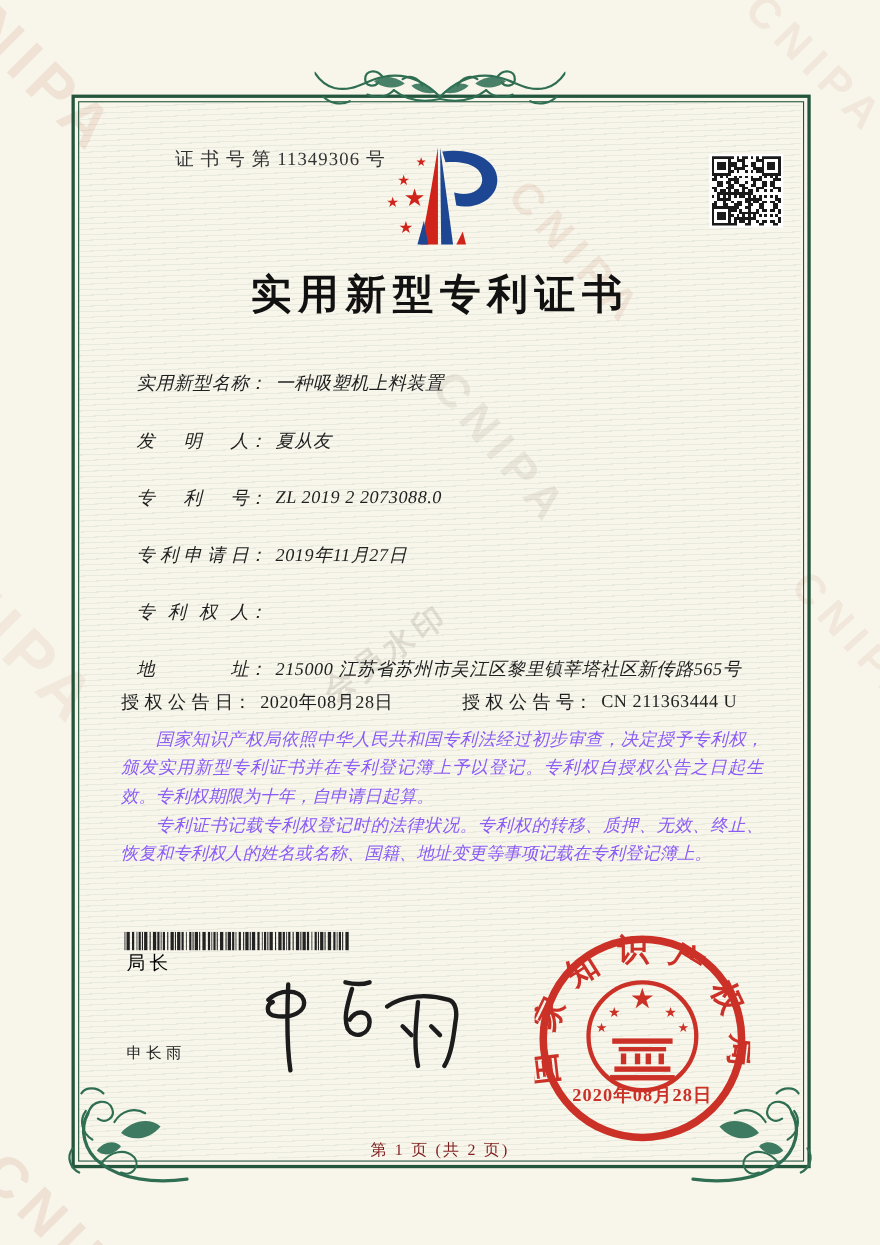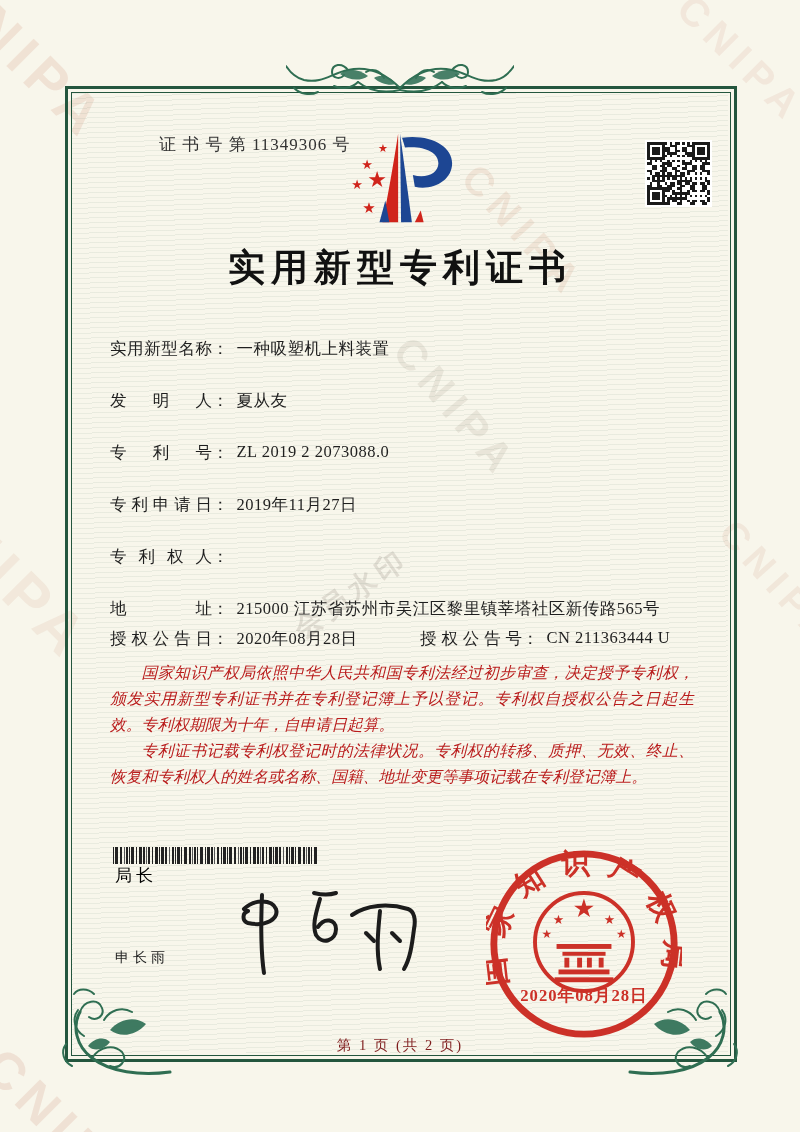--- a/index.html
+++ b/index.html
@@ -34,32 +34,32 @@
   
   .cert-no{left:133px;top:133px;font-size:17px;letter-spacing:1px;color:#333;margin-left:26px;}
   .logo{left:335px;top:126px;width:140px;height:108px;}
   .logo .star{position:absolute;color:#d0241b;transform:translate(-50%,-50%);line-height:1;}
   .qr{left:645px;top:140px;width:63px;height:63px;background:#fff;padding:2px;}
   .title{
     left:0;right:0;top:243px;text-align:center;
     font-size:37px;font-weight:bold;letter-spacing:6px;color:#111;
   }
   
-  .fields{left:110px;top:338px;width:588px;font-size:16.5px;}
+  .fields{left:124px;top:338px;width:588px;font-size:16.5px;font-style:italic;}
   .field-row{display:flex;align-items:flex-start;height:52px;}
   .f-label{display:inline-block;width:102px;flex:none;text-align:justify;text-align-last:justify;}
   .f-colon{flex:none;margin:0 8px 0 0;}
   .f-value{letter-spacing:0.5px;}
   .grant-row{left:110px;top:628px;width:600px;font-size:16.5px;display:flex;}
   .grant-pair1{display:flex;width:310px;flex:none;}
   .grant-pair2{display:flex;}
   .g-label{display:inline-block;width:102px;flex:none;text-align:justify;text-align-last:justify;}
   
   .paras{left:110px;top:660px;width:584px;font-size:15.8px;line-height:26px;
-    font-style:italic;color:#b91c1c;text-align:justify;}
+    font-style:italic;color:#8b5cf6;text-align:justify;}
   .paras p{margin:0;text-indent:2em;}
   
   .barcode{left:113px;top:847px;width:207px;height:17px;}
   
   .signer-title{left:115px;top:864px;font-size:17px;letter-spacing:4px;color:#000000;}
   .signer-name{left:115px;top:949px;font-size:14px;letter-spacing:4px;color:#222;}
   .signature{left:228px;top:885px;width:195px;height:100px;}
   
   .seal{left:486px;top:846px;width:196px;height:196px;opacity:0.93;}
   

